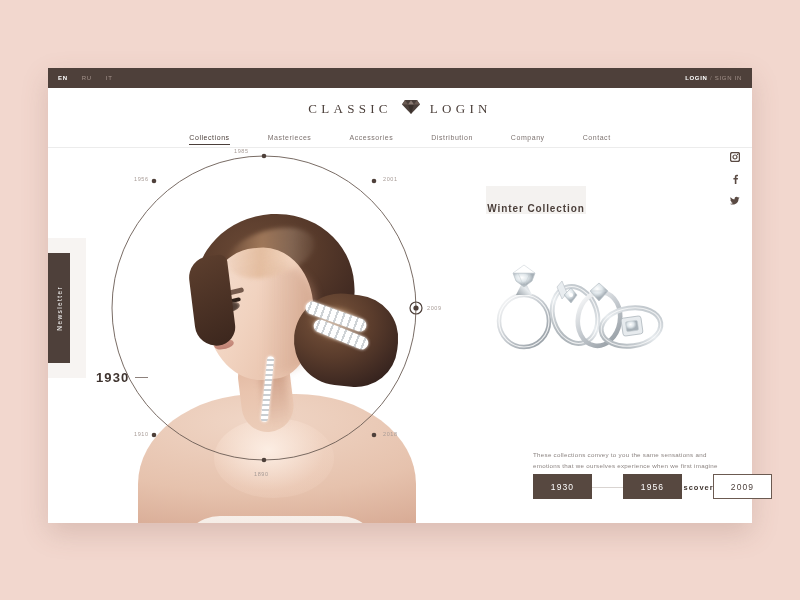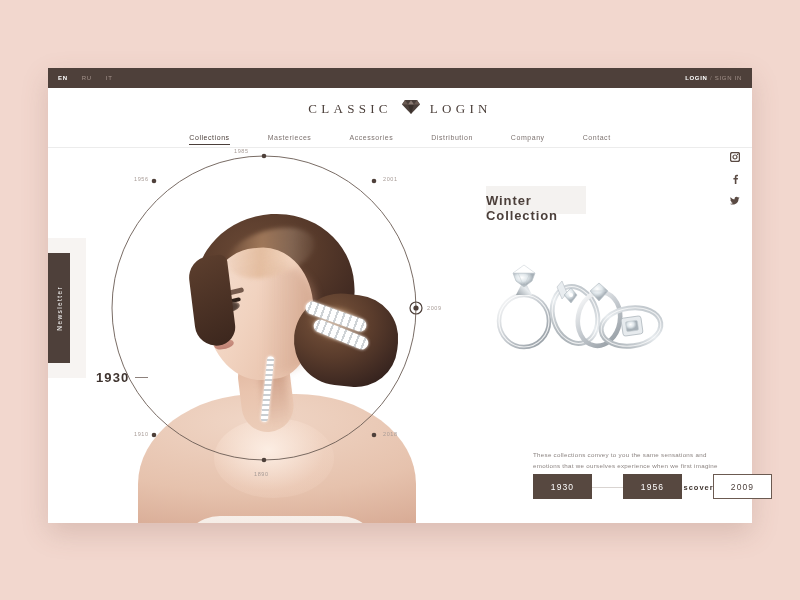--- a/index.html
+++ b/index.html
@@ -447,21 +447,21 @@
   }
   .collection-chip {
     width: 100px;
     height: 28px;
     background: #f4f2f0;
     display: flex;
     align-items: center;
     justify-content: center;
   }
   .collection-chip span {
-    font-size: 13px;
+    font-size: 10px;
     letter-spacing: 0.9px;
     color: #4b3f3a;
     font-weight: bold;
     margin-top: 16px;
   }
 
   
   .rings {
     position: absolute;
     left: 443px;

